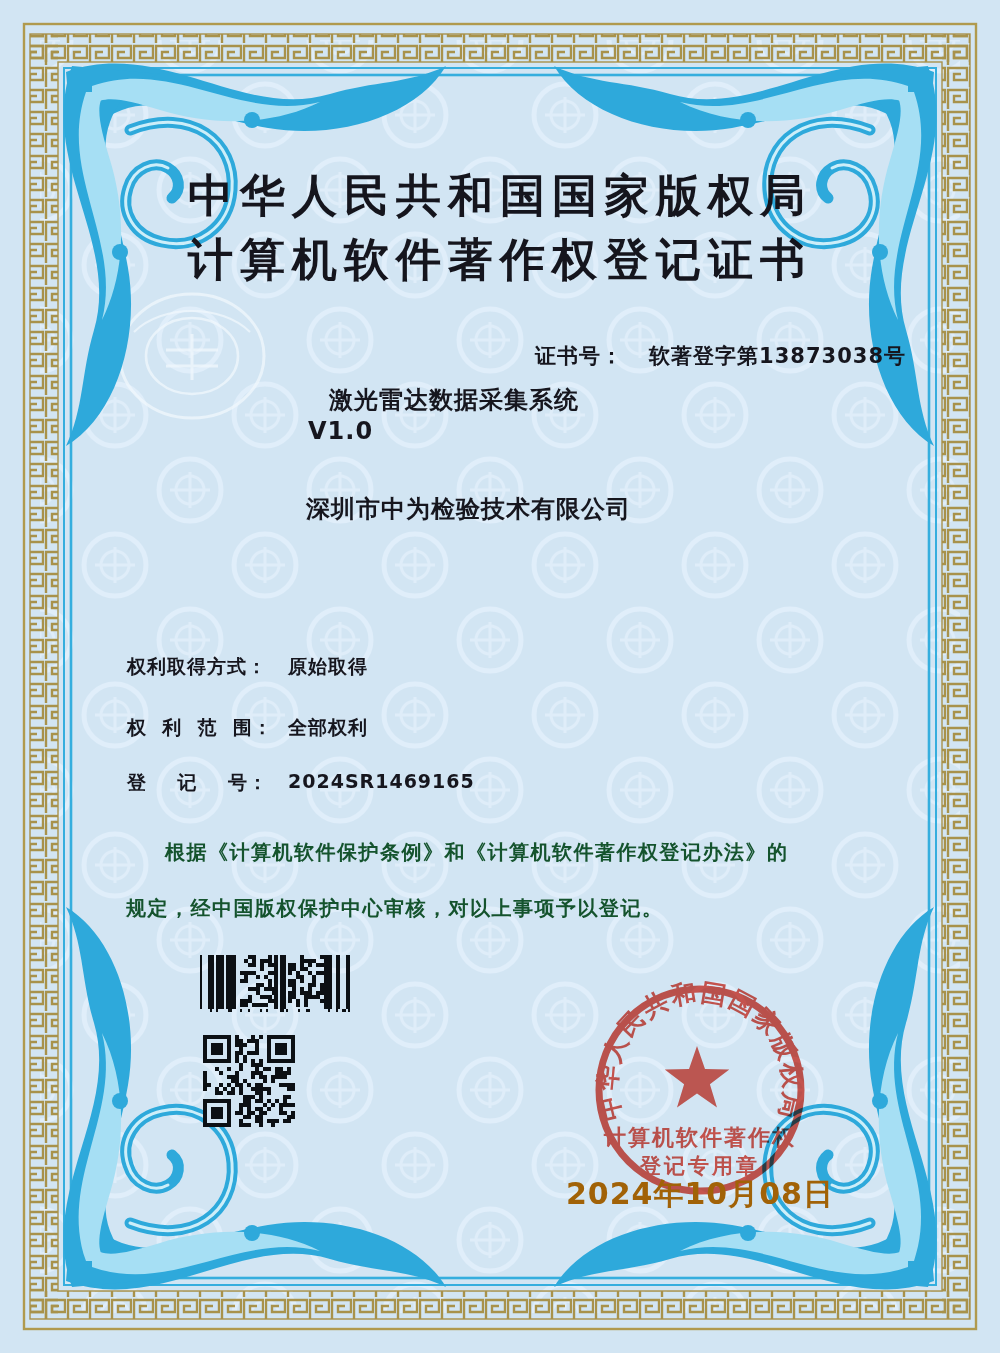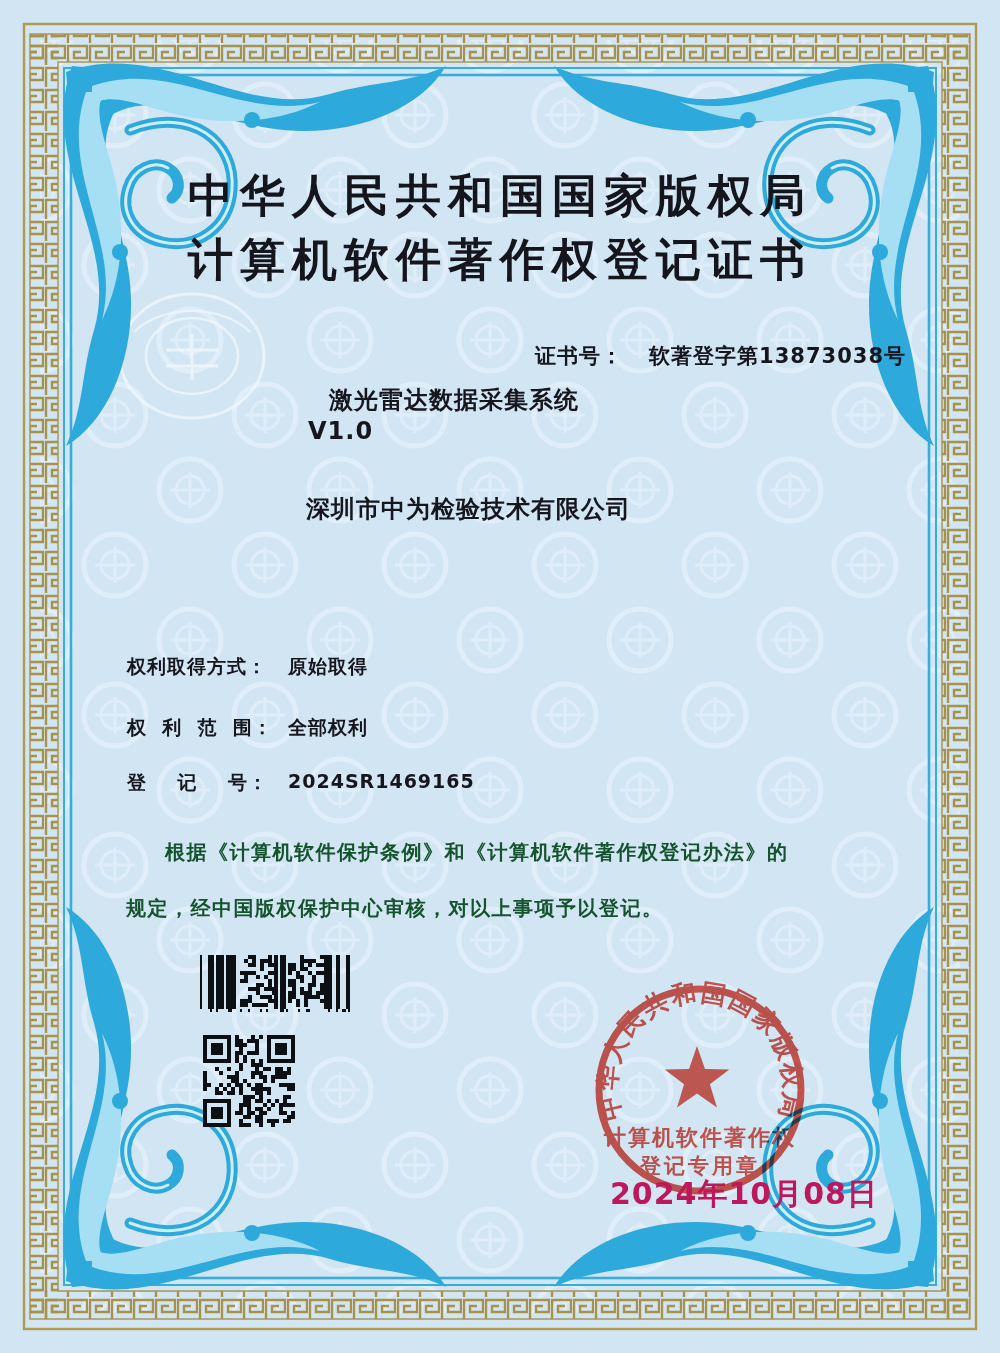--- a/index.html
+++ b/index.html
@@ -26,21 +26,21 @@
   .fieldlabel{left:127px;font-weight:700;white-space:pre;}
   .fieldvalue{font-weight:700;white-space:pre;}
   .f-big{font-size:24px;letter-spacing:1px;}
   .f-small{font-size:19px;letter-spacing:1px;}
   .statement{
     left:126px;width:780px;font-size:20px;font-weight:700;
     letter-spacing:1.5px;white-space:pre;color:#14532d;
   }
   .date{
     left:560px;top:1174px;width:280px;text-align:center;
-    font-size:30px;font-weight:700;letter-spacing:1px;color:#be185d;margin-left:44px;
+    font-size:30px;font-weight:700;letter-spacing:1px;color:#a16207;
   }
   .fl-dark{fill:#2ea9db;}
   .fl-light{fill:#a6dff4;}
   .fl-stroke{fill:none;stroke:#2ea9db;stroke-width:11;stroke-linecap:round;}
   .fl-stroke2{fill:none;stroke:#cdeef9;stroke-width:3;stroke-linecap:round;}
   .seal-text{fill:#dc4237;font-weight:700;font-family:"DejaVu Sans","Liberation Sans",sans-serif;}
   .code-dark{fill:#0c1014;}
 </style>
 </head>
 <body>

